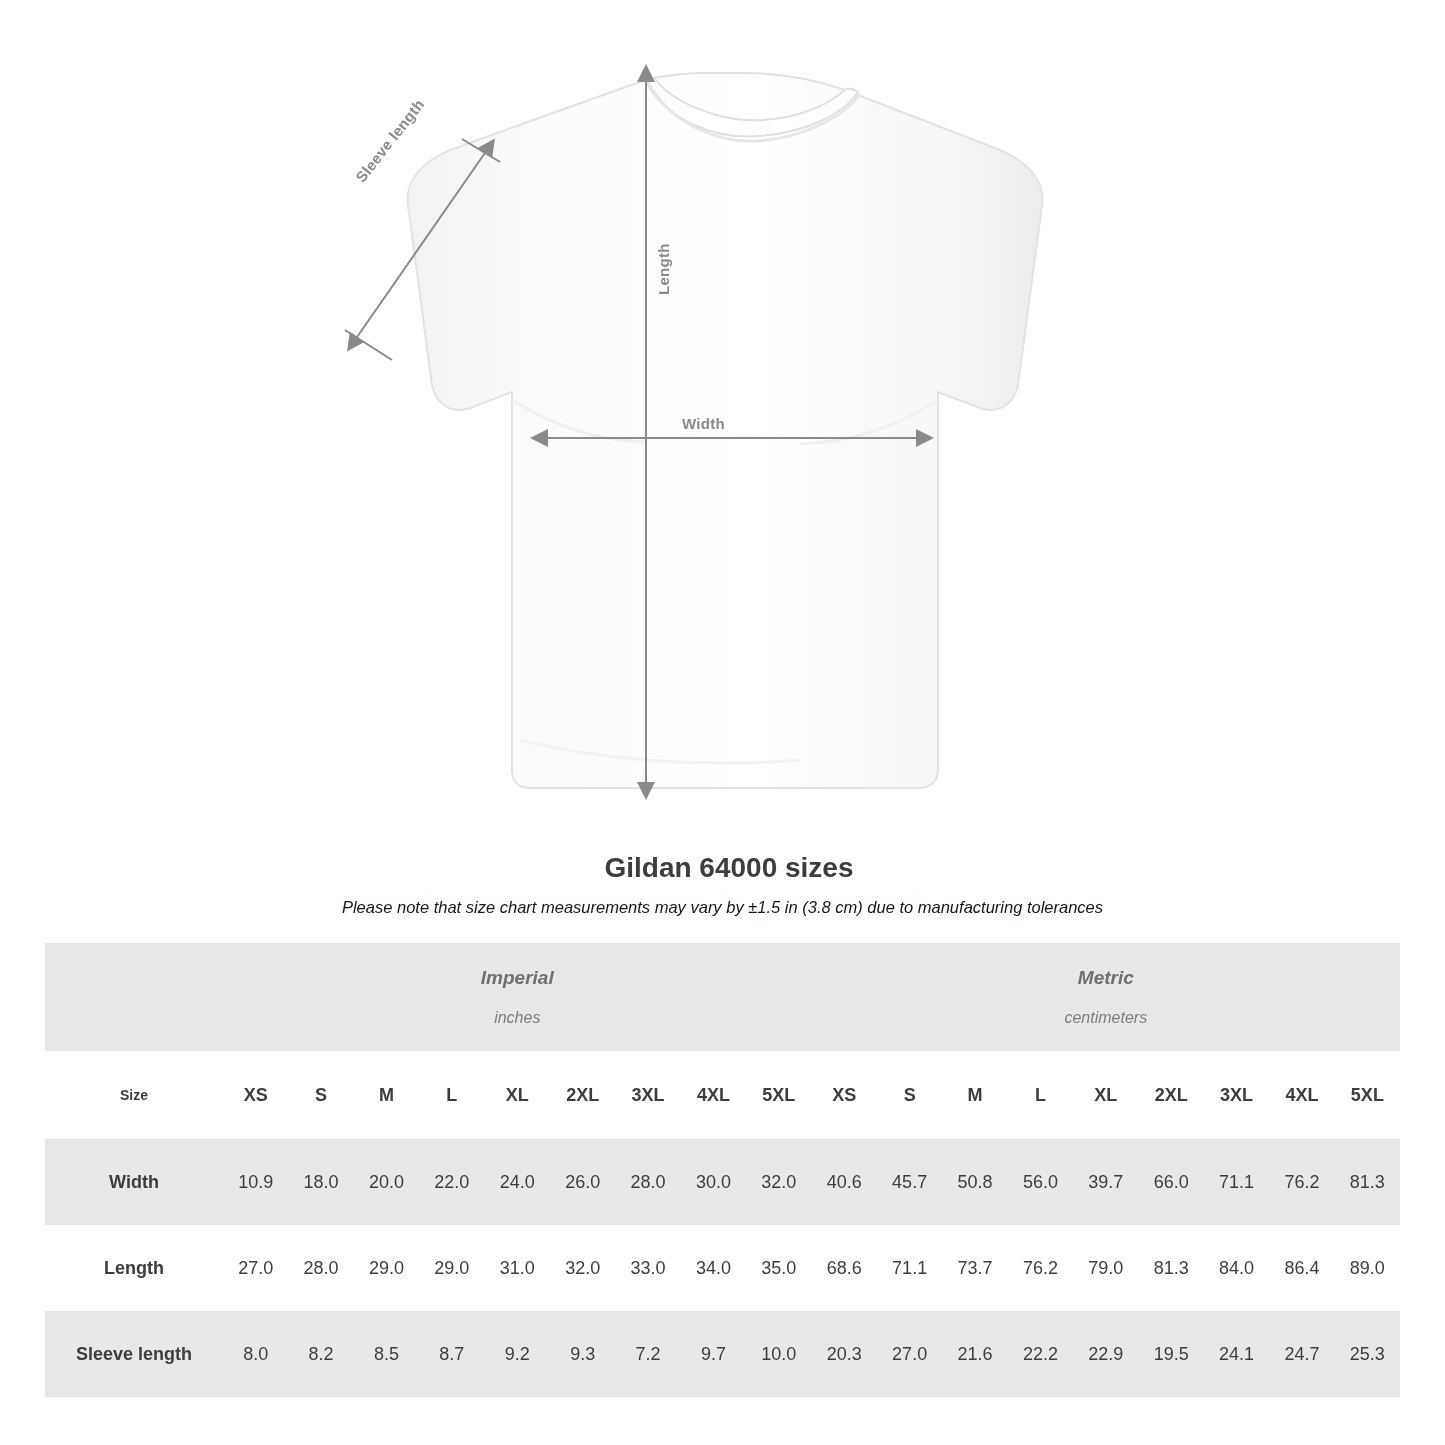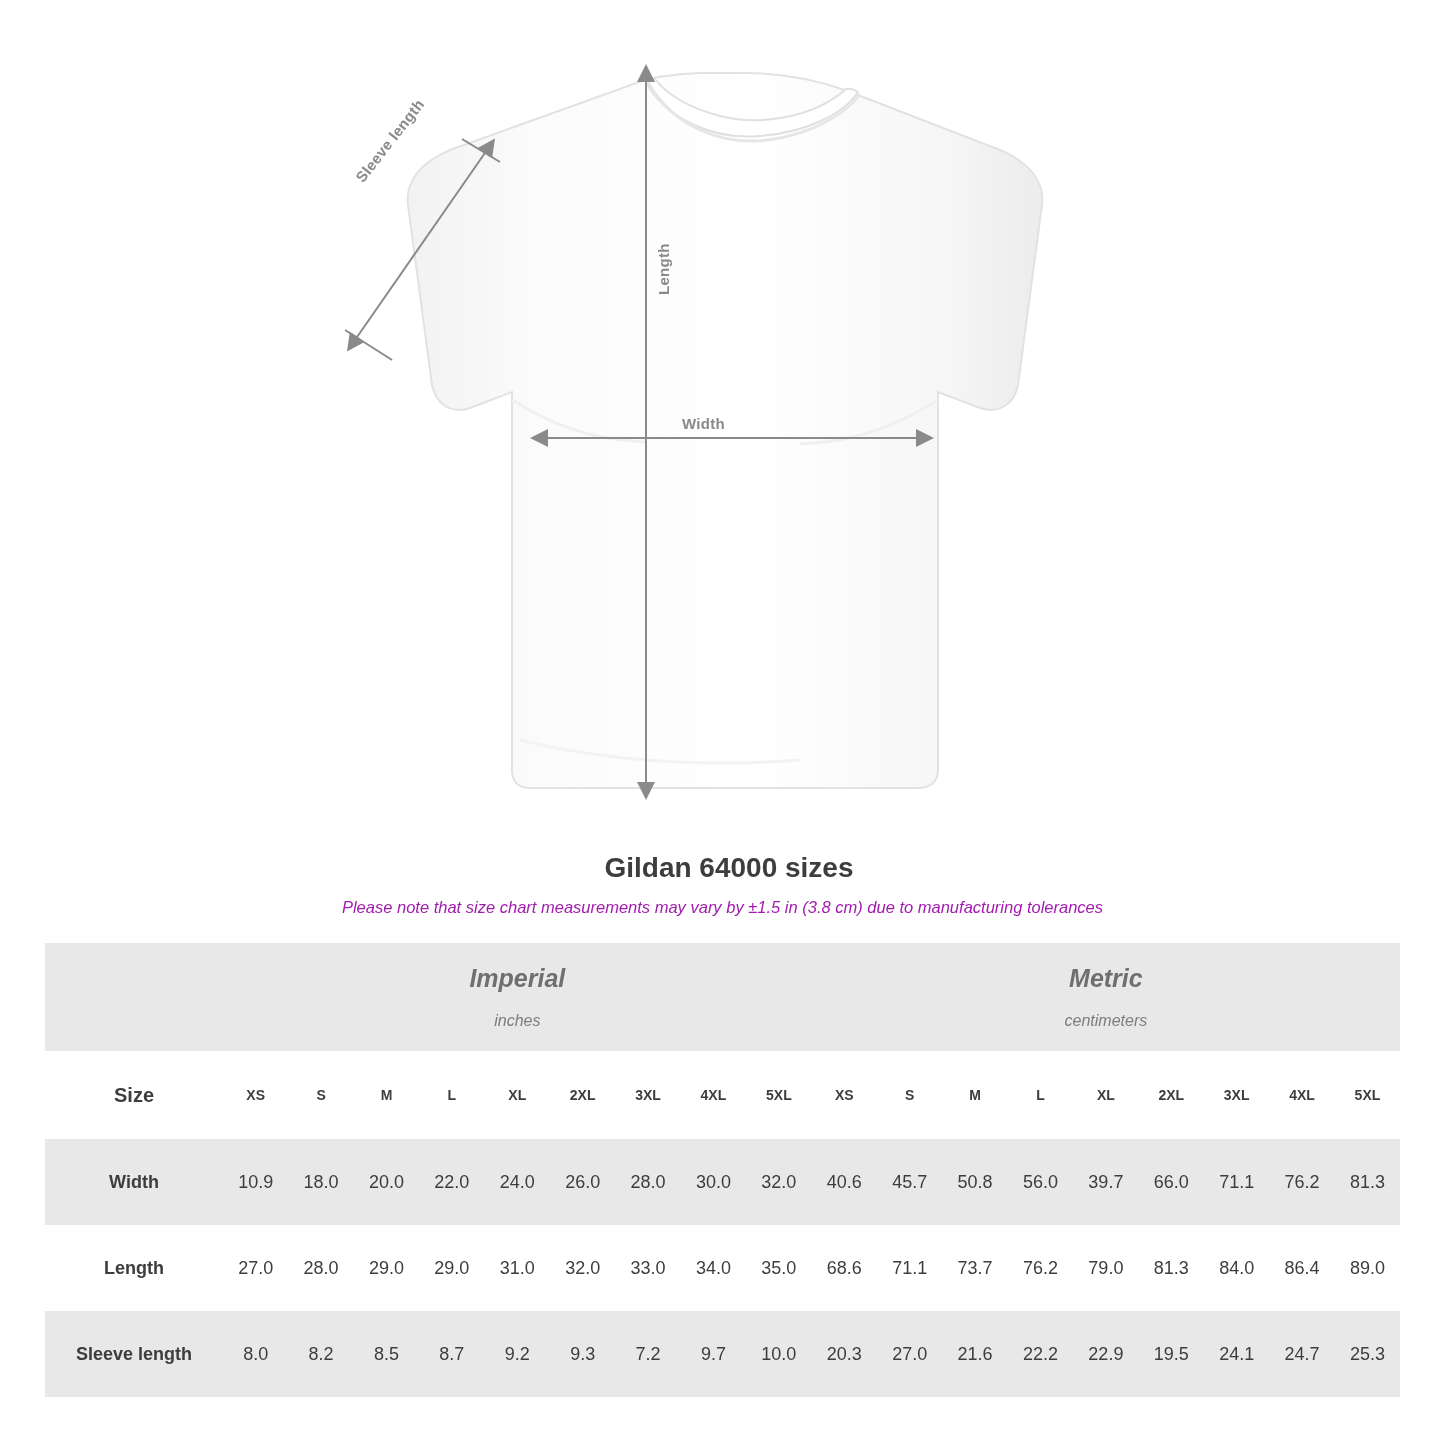--- a/index.html
+++ b/index.html
@@ -60,21 +60,21 @@
   .chart-title {
     font-size: 28px;
     font-weight: bold;
     color: #3d3d3d;
     margin: 0 0 14px 0;
     padding-left: 13px;
   }
   .chart-note {
     font-size: 16.5px;
     font-style: italic;
-    color: #a21caf;
+    color: #0f172a;
     margin: 0;
   }
 
   
   .table-wrap {
     margin: 26px 45px 0 45px;
   }
   table.size-table {
     border-collapse: collapse;
     width: 1355px;
@@ -84,41 +84,41 @@
     text-align: center;
     vertical-align: middle;
     font-weight: normal;
   }
   tr.unit-row td {
     background: #e8e8e8;
     height: 108px;
     padding: 0;
   }
   .unit-name {
-    font-size: 25px;
+    font-size: 19px;
     font-style: italic;
     font-weight: bold;
     color: #6f6f6f;
     line-height: 1.15;
   }
   .unit-sub {
     font-size: 16px;
     font-style: italic;
     color: #7d7d7d;
     margin-top: 20px;
   }
   tr.header-row td {
     background: #ffffff;
     height: 86px;
+    font-size: 18px;
+    font-weight: bold;
+    color: #3d3d3d;
+  }
+  tr.header-row td.rowlabel {
     font-size: 14px;
-    font-weight: bold;
-    color: #3d3d3d;
-  }
-  tr.header-row td.rowlabel {
-    font-size: 20px;
   }
   tr.data-row td {
     height: 84px;
     font-size: 18px;
     color: #3d3d3d;
   }
   tr.data-row td.rowlabel {
     font-weight: bold;
   }
   tr.shade td { background: #e8e8e8; }

